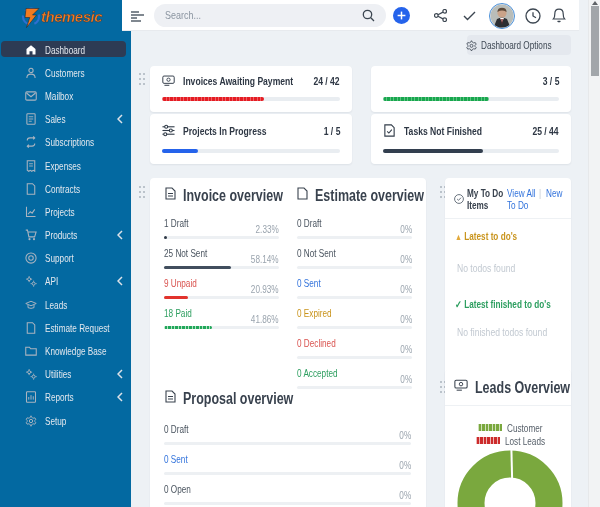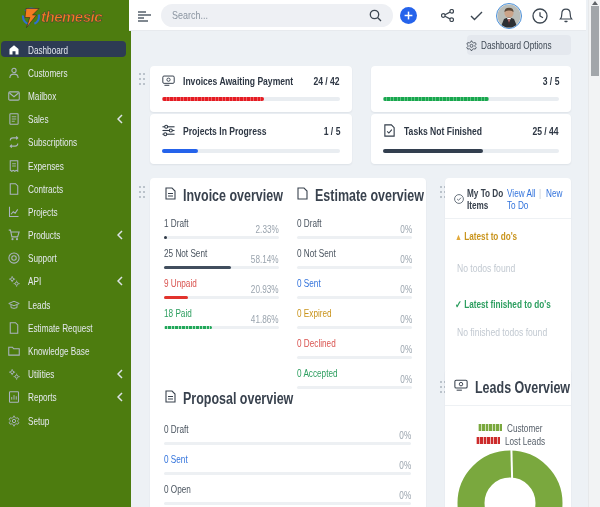--- a/index.html
+++ b/index.html
@@ -1,29 +1,29 @@
 <!DOCTYPE html>
 <html><head>
 <meta charset="utf-8">
 <style>
 * { margin:0; padding:0; box-sizing:border-box; }
 html,body { width:600px; height:507px; overflow:hidden; font-family:"Liberation Sans", sans-serif; background:#edf1f5; }
 
 
-#sidebar { position:absolute; left:0; top:0; width:131px; height:507px; background:#4d7c0f; z-index:0; }
+#sidebar { position:absolute; left:0; top:0; width:131px; height:507px; background:#0369a1; z-index:0; }
 #logo { position:absolute; left:0; top:0; width:131px; height:36px; }
 .menu { position:absolute; left:0; top:38px; width:131px; }
-.mi { position:relative; height:23.2px; display:flex; align-items:center; padding-left:8px; color:#e4e8ee; font-size:10.5px; }
+.mi { position:relative; height:23.2px; display:flex; align-items:center; padding-left:25px; color:#e4e8ee; font-size:10.5px; }
 .sx { display:inline-block; transform:scaleX(0.78); transform-origin:0 50%; white-space:nowrap; }
 .mi svg.ic { width:12px; height:12px; margin-right:8px; flex:none; }
 .mi .chev { position:absolute; right:8px; top:50%; margin-top:-5px; width:6px; height:10px; }
 .mi.active::before { content:""; position:absolute; left:1px; right:5px; top:3px; bottom:4px; background:#2d3b54; border-radius:4px; z-index:-1; }
 
 
-#topbar { position:absolute; left:129px; top:0; width:457px; height:31px; background:#fff; border-bottom:1px solid #e7eaee; }
+#topbar { position:absolute; left:122px; top:0; width:457px; height:31px; background:#fff; border-bottom:1px solid #e7eaee; }
 #search { position:absolute; left:32px; top:4px; width:232px; height:23px; background:#eef0f4; border-radius:12px; color:#8b95a1; font-size:11.5px; line-height:23px; padding-left:11px; }
 .tico { position:absolute; top:0; height:31px; display:flex; align-items:center; justify-content:center; }
 
 
 #content { position:absolute; left:131px; top:31px; width:457px; height:476px; background:#edf1f5; }
 .card { position:absolute; background:#fff; border-radius:4px; box-shadow:0 1px 2px rgba(20,35,60,0.07); }
 #dashopts { position:absolute; left:336px; top:4px; width:104px; height:20px; background:#e4e8ee; border-radius:4px; display:flex; align-items:center; justify-content:center; font-size:10px; color:#3e4854; white-space:nowrap; }
 #dashopts svg { width:11px; height:11px; margin-right:4px; flex:none; }
 
 .kpi-title { position:absolute; left:12px; top:8px; display:flex; align-items:center; font-size:11px; font-weight:bold; color:#2e3744; white-space:nowrap; }

